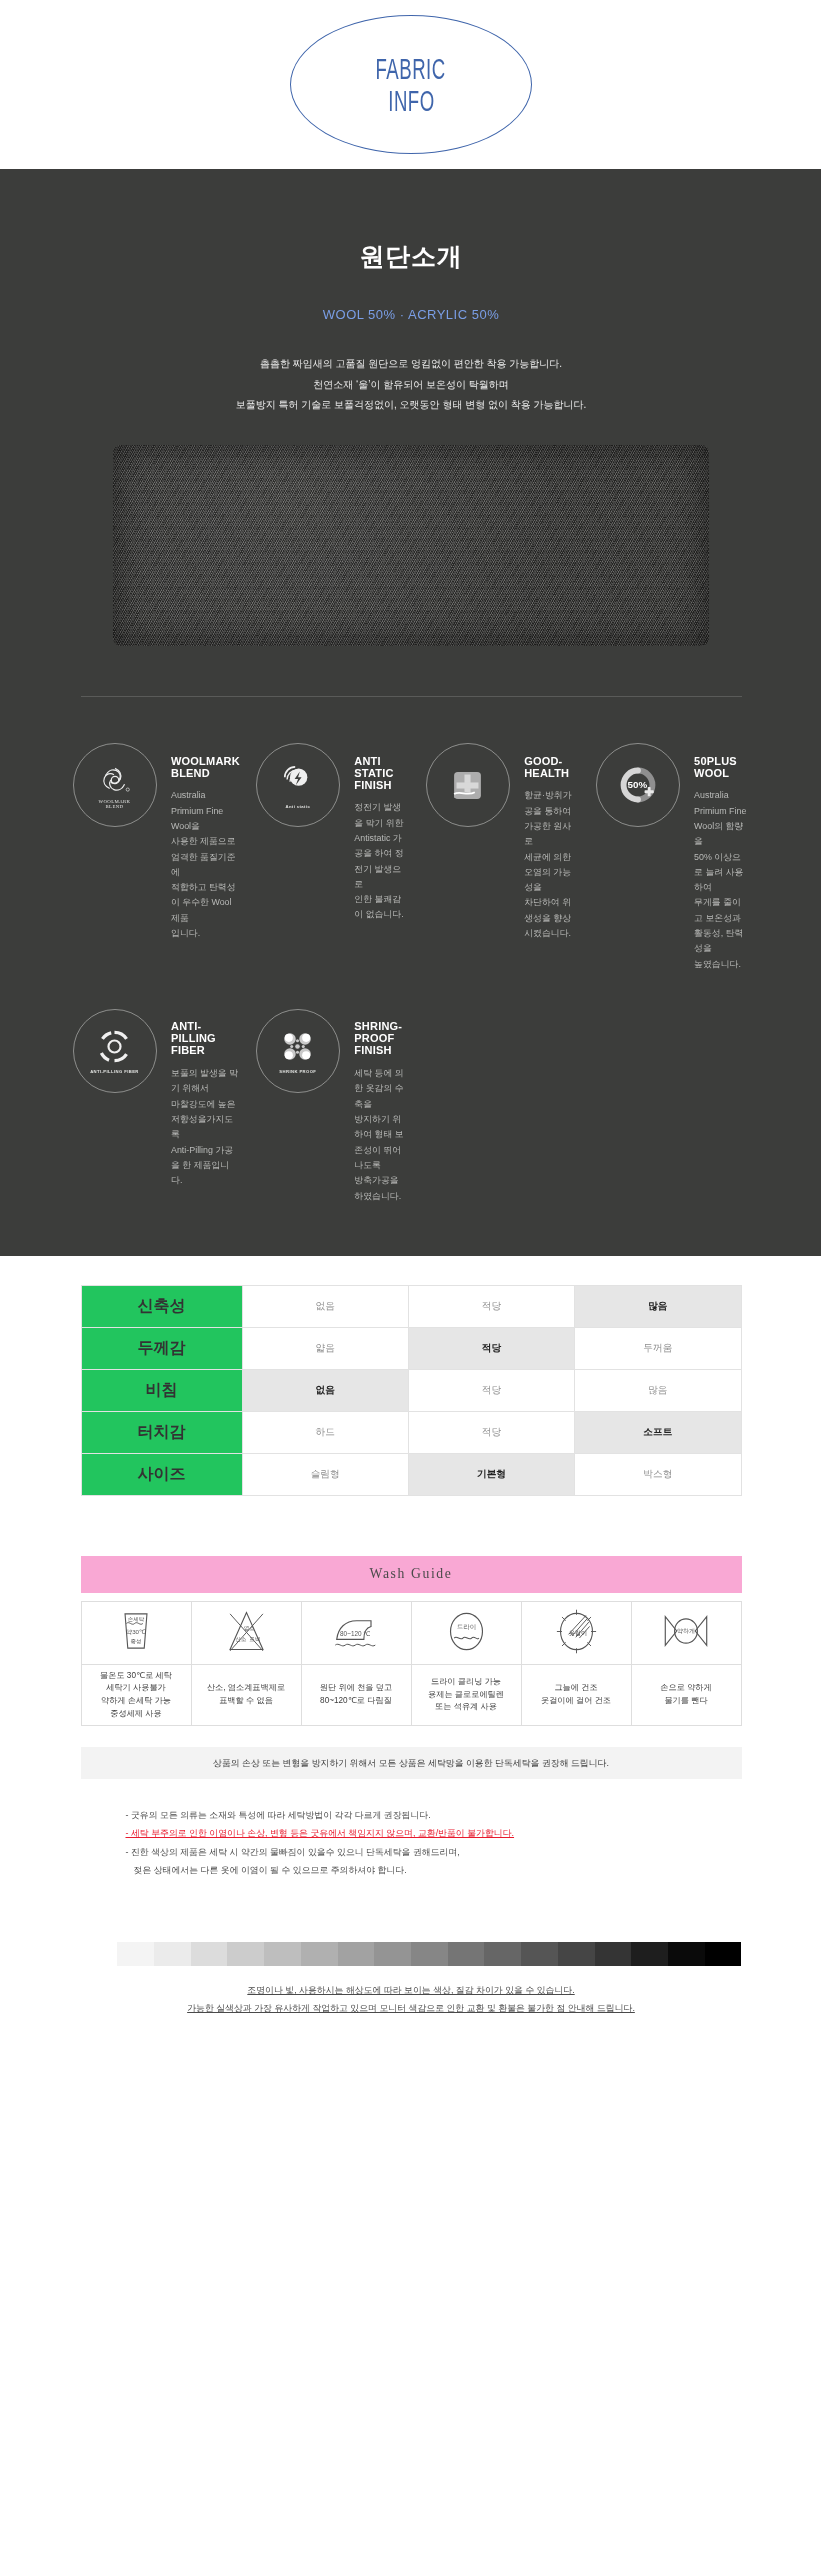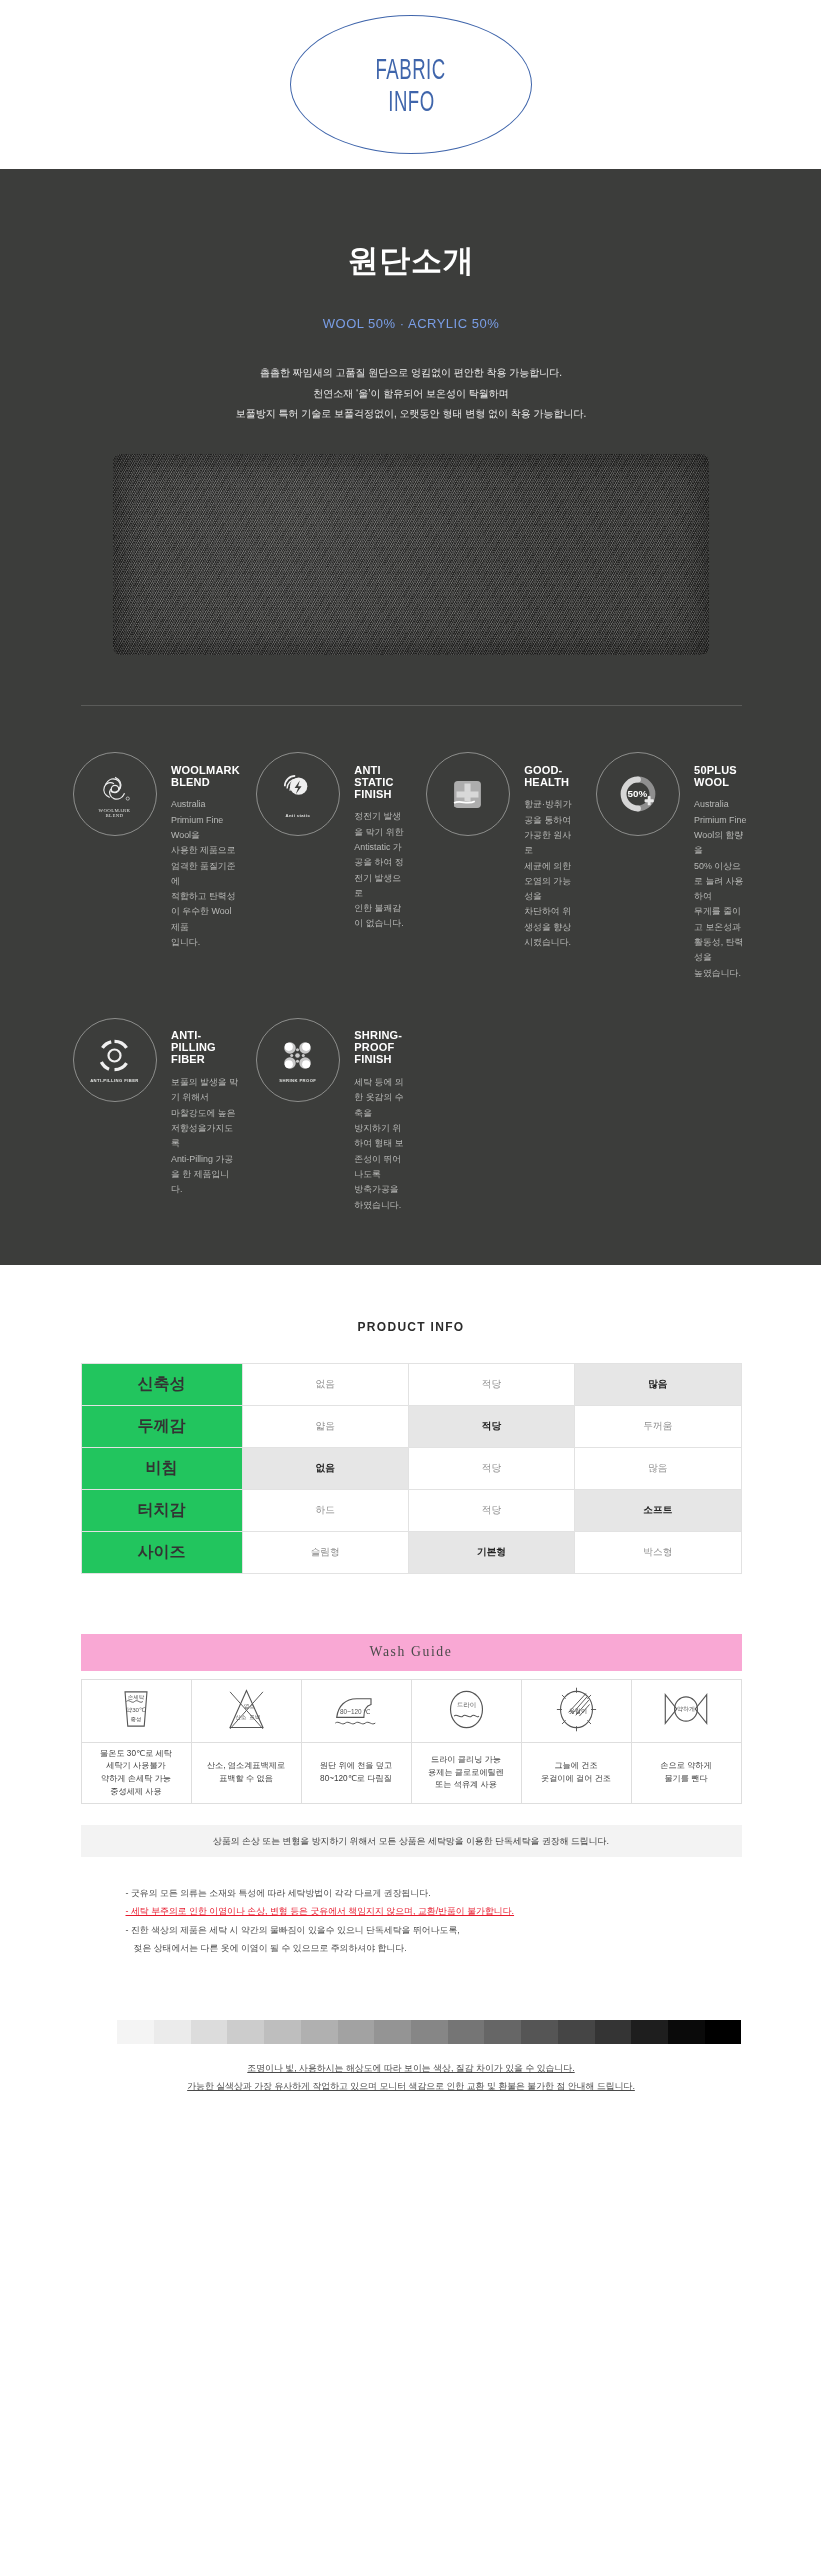--- a/index.html
+++ b/index.html
@@ -44,21 +44,21 @@
 
   
   .dark-section {
     background: #3c3d3b;
     padding: 0 0 52px 0;
   }
   .dark-pad-top { height: 71px; }
   .dark-title {
     text-align: center;
     color: #ffffff;
-    font-size: 31px;
+    font-size: 25px;
     font-weight: 700;
     letter-spacing: 0.8px;
   }
   .dark-blend {
     text-align: center;
     color: #7a9ee6;
     font-size: 13px;
     font-weight: 400;
     letter-spacing: 0.5px;
     margin-top: 34px;
@@ -442,21 +442,20 @@
             <div>방축가공을 하였습니다.</div>
           </div>
         </div>
       </div>
 
     </div>
   </div>
 
   <div class="light-section">
 
-    <div class="section-head">PRODUCT INFO</div>
 
     <table class="pinfo">
       <tbody>
         <tr>
           <td class="rowhead">신축성</td>
           <td>없음</td>
           <td>적당</td>
           <td class="active">많음</td>
         </tr>
         <tr>
@@ -585,21 +584,21 @@
           </tr>
         </tbody>
       </table>
     </div>
 
     <div class="wash-note">상품의 손상 또는 변형을 방지하기 위해서 모든 상품은 세탁망을 이용한 단독세탁을 권장해 드립니다.</div>
 
     <div class="bullets">
       <div>- 굿유의 모든 의류는 소재와 특성에 따라 세탁방법이 각각 다르게 권장됩니다.</div>
       <div class="red">- 세탁 부주의로 인한 이염이나 손상, 변형 등은 굿유에서 책임지지 않으며, 교환/반품이 불가합니다.</div>
-      <div>- 진한 색상의 제품은 세탁 시 약간의 물빠짐이 있을수 있으니 단독세탁을 뛰어나도록,</div>
+      <div>- 진한 색상의 제품은 세탁 시 약간의 물빠짐이 있을수 있으니 단독세탁을 권해드리며,</div>
       <span class="sub">젖은 상태에서는 다른 옷에 이염이 될 수 있으므로 주의하셔야 합니다.</span>
     </div>
 
     <div class="grad-wrap">
       <span style="background: rgb(255, 255, 255);"></span>
       <span style="background: rgb(244, 244, 244);"></span>
       <span style="background: rgb(235, 235, 235);"></span>
       <span style="background: rgb(220, 220, 220);"></span>
       <span style="background: rgb(204, 204, 204);"></span>
       <span style="background: rgb(190, 190, 190);"></span>

